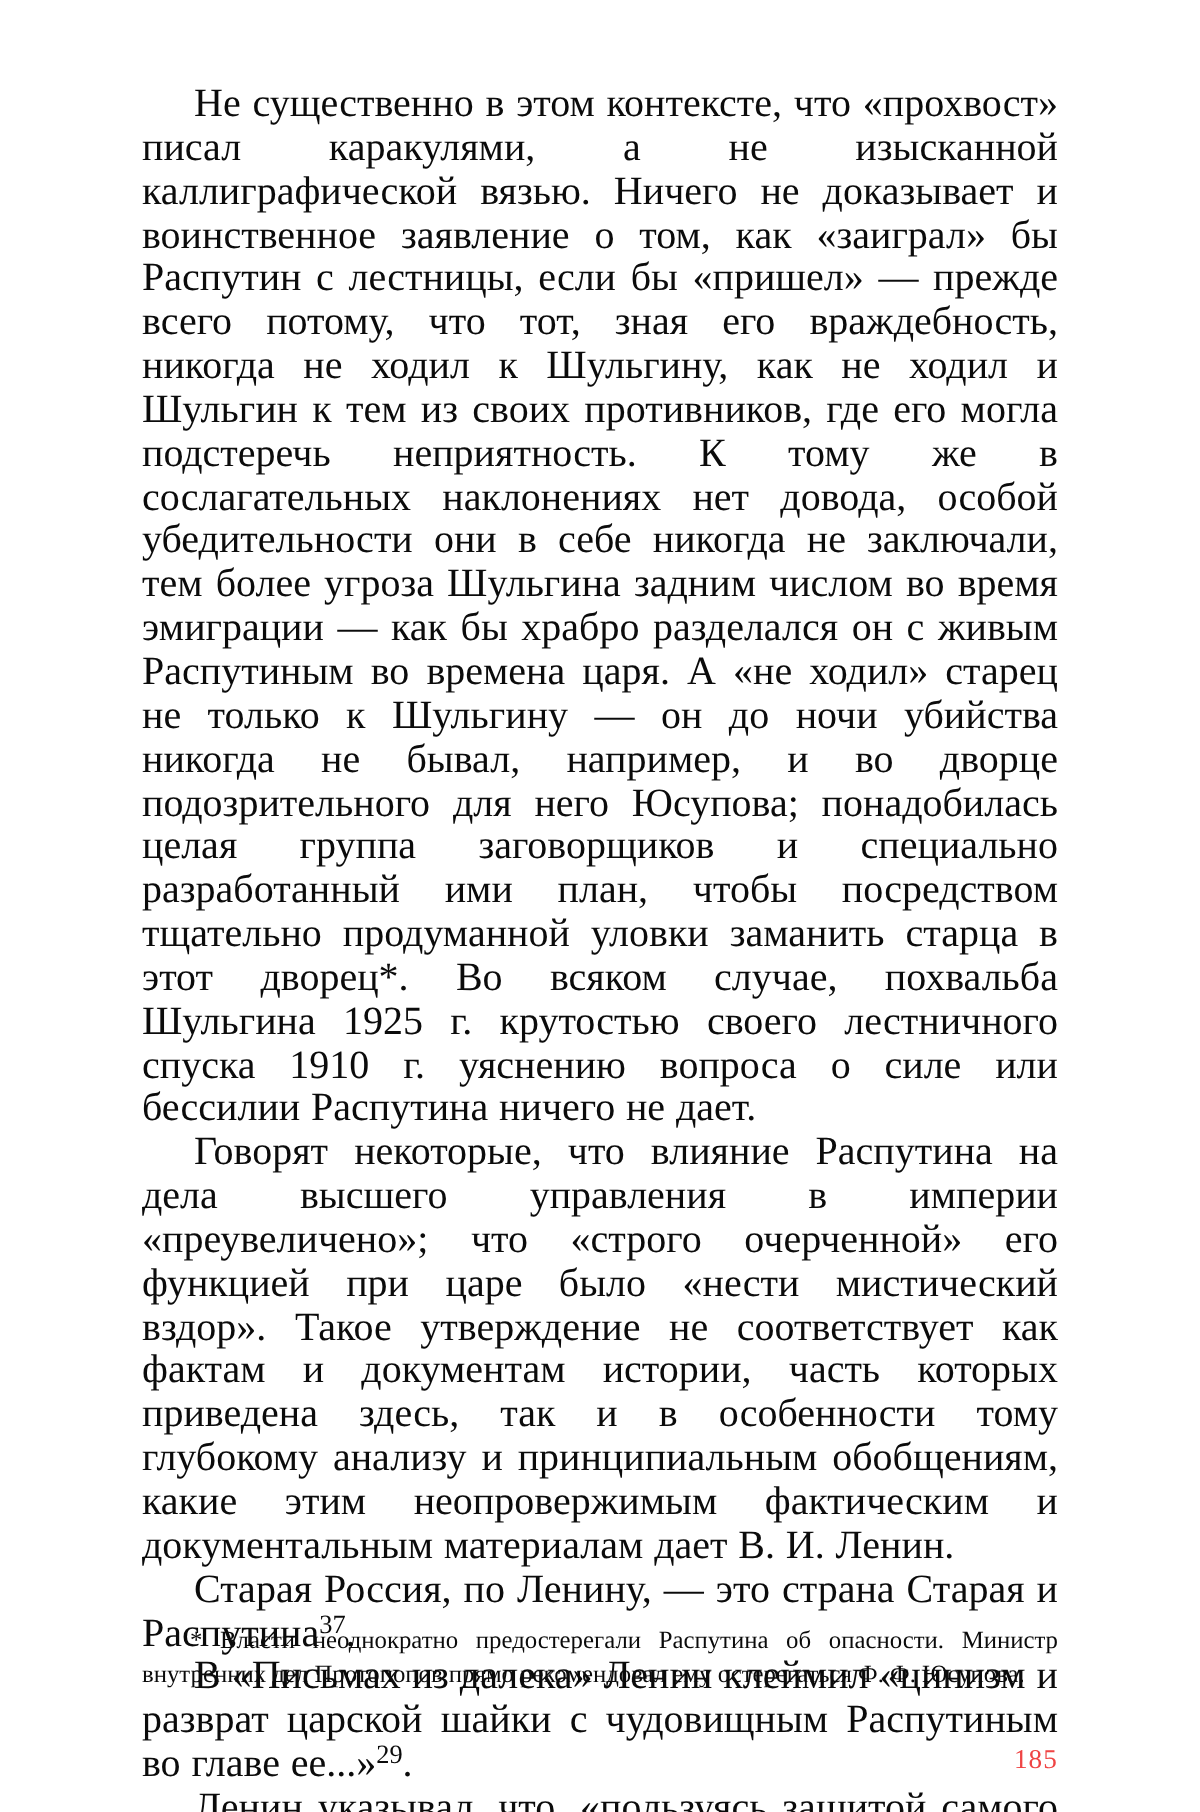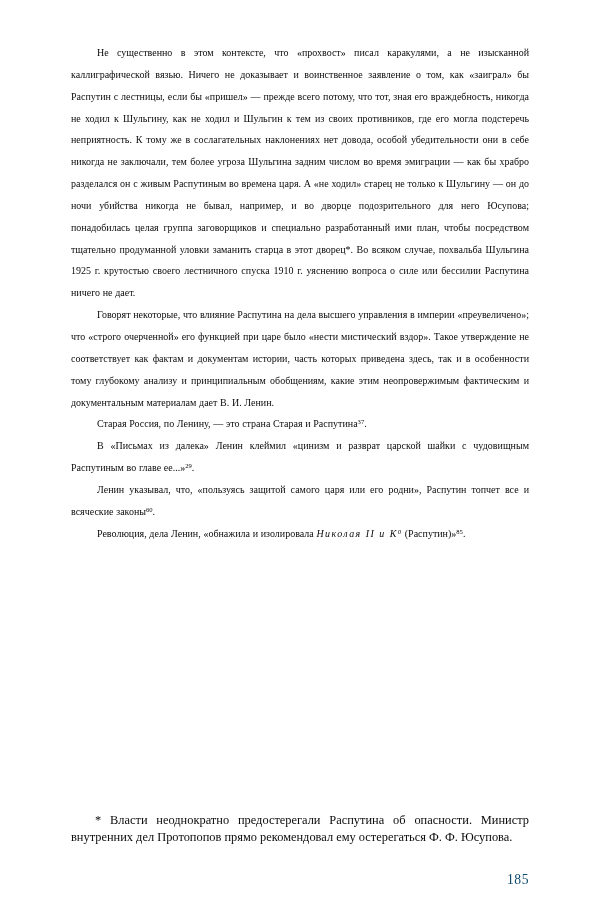--- a/index.html
+++ b/index.html
@@ -31,21 +31,21 @@
     left: 71px;
     top: 42px;
     width: 458px;
   }
 
   p.para {
     margin: 0;
     padding: 0;
     text-align: justify;
     text-justify: inter-word;
-    font-size: 10px;
+    font-size: 20px;
     line-height: 21.85px;
     text-indent: 26px;
     hyphens: manual;
     word-spacing: 0.02em;
     color: #0b0b0b;
   }
 
   sup {
     font-size: 0.66em;
     vertical-align: 0.48em;
@@ -73,21 +73,21 @@
     text-indent: 24px;
     color: #0b0b0b;
   }
 
   .page-number {
     position: absolute;
     right: 71px;
     top: 872px;
     font-size: 13.6px;
     letter-spacing: 0.04em;
-    color: #0c4a6e;
+    color: #ef4444;
     text-align: right;
     margin-left: 12px;
   }
 </style>
 </head>
 <body>
 
 <div class="page">
 
   <div class="text-column">

